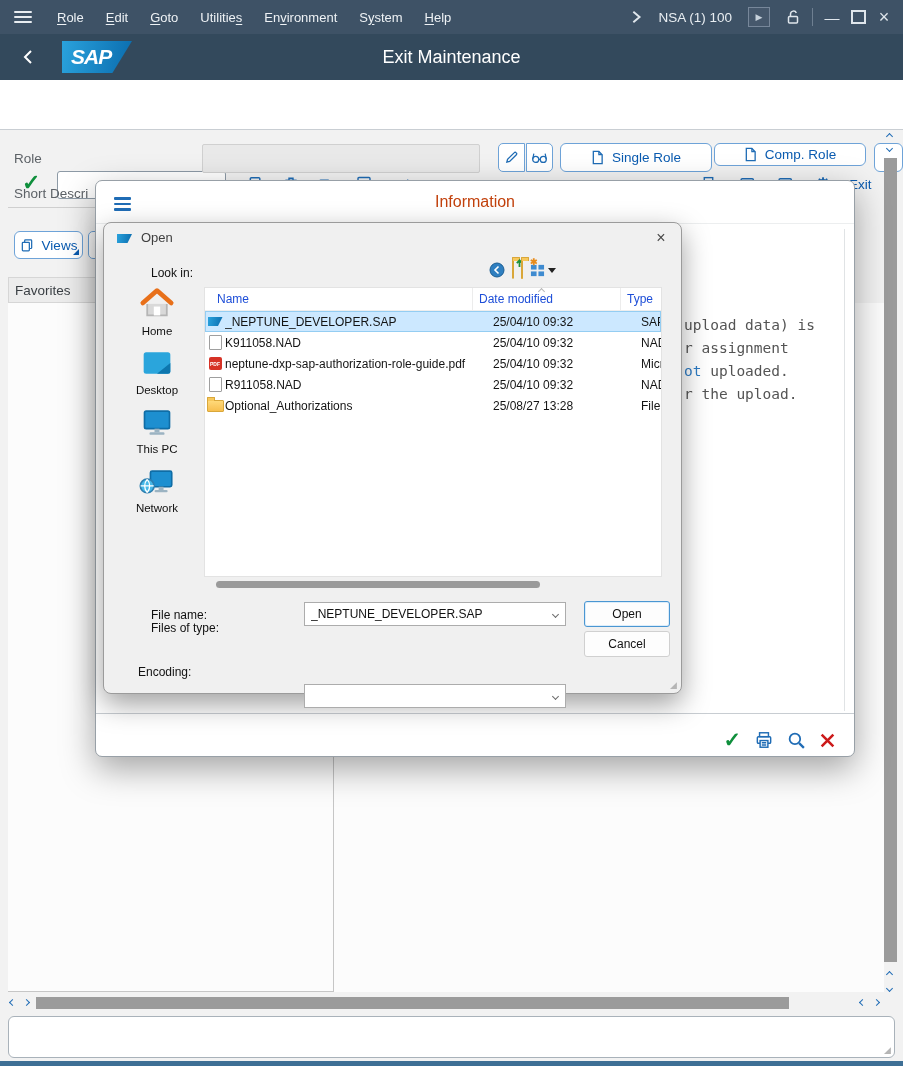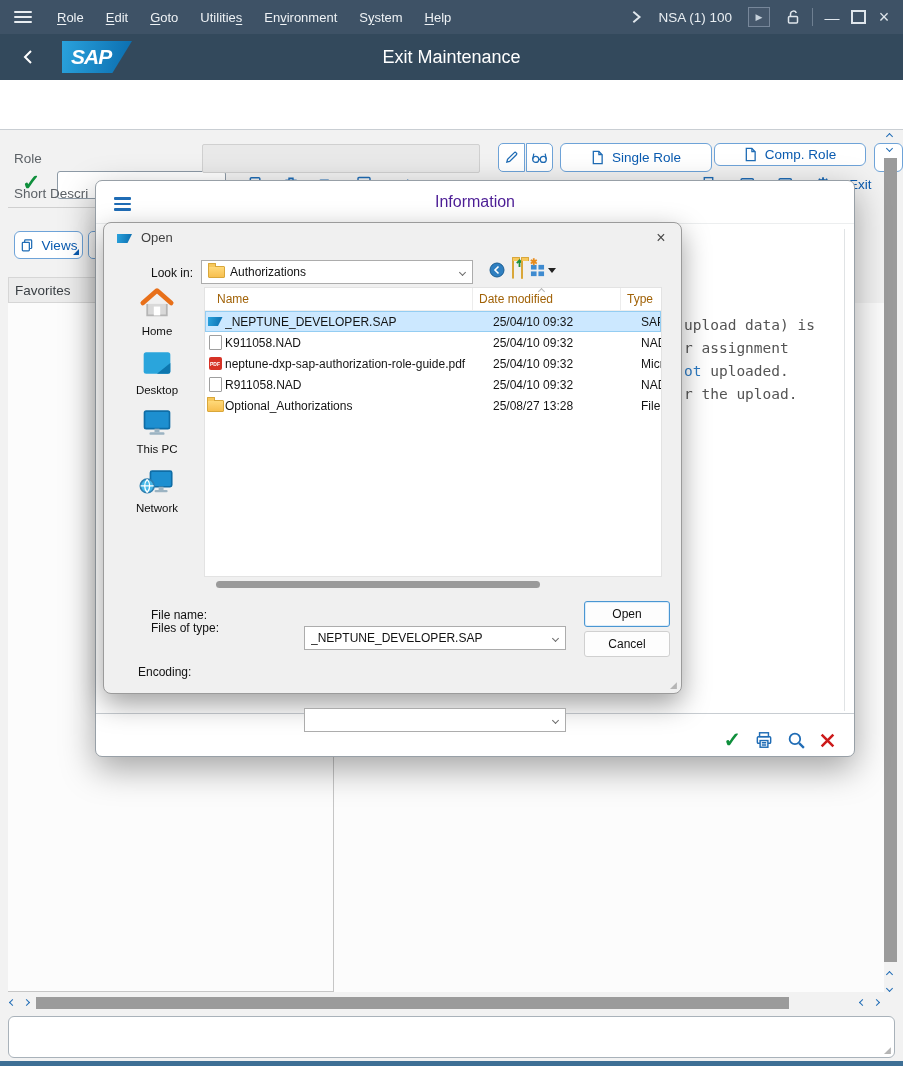--- a/index.html
+++ b/index.html
@@ -52,21 +52,21 @@
   .wcombo{background:#fff;border:1px solid #acacac;display:flex;align-items:center;font-size:12px;color:#111;
           padding:0 20px 0 6px;box-sizing:border-box;position:relative;}
   .wcombo .chev{position:absolute;right:7px;color:#6b6b6b;}
   .wlabel{font-size:12px;color:#111;}
   .wbtn{background:#fdfdfd;border:1px solid #d0d0d0;border-radius:3px;font-size:12px;color:#111;
         display:flex;align-items:center;justify-content:center;box-sizing:border-box;}
   .wbtn.def{border:1px solid #4a96d2;box-shadow:inset 0 0 0 1px #dcedfa;}
 
   
   #flist{position:absolute;left:100px;top:64px;width:458px;height:290px;background:#fff;border:1px solid #e3e3e3;box-sizing:border-box;}
-  .fhead{display:flex;height:22px;align-items:center;font-size:12px;color:#a16207;border-bottom:1px solid #eee;}
+  .fhead{display:flex;height:22px;align-items:center;font-size:12px;color:#1d4ed8;border-bottom:1px solid #eee;}
   .fhead>div{border-right:1px solid #ececec;height:100%;display:flex;align-items:center;padding-left:6px;box-sizing:border-box;}
   .frow{display:flex;height:21px;align-items:center;font-size:12px;color:#141414;box-sizing:border-box;}
   .frow.sel{background:#cce8ff;outline:1px solid #94cdf2;outline-offset:-1px;}
   .c-name{width:268px;} .c-date{width:148px;} .c-type{flex:1;}
   .fico{width:20px;display:flex;justify-content:center;align-items:center;flex:0 0 20px;}
 
   
   .i-folder{width:15px;height:10px;background:linear-gradient(#ffd979,#f7bf4f);border:1px solid #d9a73a;border-radius:1px;position:relative;}
   .i-folder:before{content:"";position:absolute;top:-4px;left:-1px;width:6px;height:3px;background:#f7c85c;border:1px solid #d9a73a;border-bottom:none;border-radius:1px 1px 0 0;}
   .i-sap{width:15px;height:9px;background:linear-gradient(100deg,#2aa2dc,#0a6cae);clip-path:polygon(0 0,100% 0,70% 100%,0 100%);}
@@ -267,21 +267,21 @@
   </div>
   <div class="abs" style="left:0;top:1061px;width:903px;height:5px;background:#3e6f95;"></div>
 
   <div id="infodlg" class="abs">
     <div class="hdr">
       <div id="infoburger" style="position:absolute;left:18px;top:13px;">
           <span></span>
           <span></span>
           <span></span>
         </div>
-      <div style="position:absolute;left:0;top:0;width:100%;height:42px;display:flex;align-items:center;justify-content:center;font-size:16px;color:#4c1d95;">Information</div>
+      <div style="position:absolute;left:0;top:0;width:100%;height:42px;display:flex;align-items:center;justify-content:center;font-size:16px;color:#c2410c;">Information</div>
     </div>
     <div class="abs" style="left:748px;top:48px;width:1px;height:482px;background:#e0e3e5;"></div>
     <div id="info-lines" class="abs" style="left:588px;top:133px;">
         <div class="infoline">upload data) is</div>
         <div class="infoline">r assignment</div>
         <div class="infoline"><span class="bl">ot</span> uploaded.</div>
         <div class="infoline">r the upload.</div>
       </div>
     <div class="abs" style="left:0;top:532px;width:100%;height:1px;background:#c8cdd2;"></div>
     <div class="abs flex" style="left:0;top:542px;width:740px;height:34px;justify-content:flex-end;gap:13px;">
@@ -302,25 +302,20 @@
     </div>
   </div>
 
   <div id="opendlg" class="abs">
 
     <div class="abs i-sap" style="left:13px;top:11px;"></div>
     <div class="abs" style="left:37px;top:7px;font-size:13px;color:#3f3f3f;">Open</div>
     <div class="abs" style="left:545px;top:4px;width:24px;height:22px;display:flex;align-items:center;justify-content:center;font-size:16px;color:#4a4a4a;">×</div>
 
     <div class="abs wlabel" style="left:47px;top:43px;">Look in:</div>
-    <div class="abs wcombo" style="left:97px;top:37px;width:272px;height:24px;gap:5px;">
-      <span class="i-folder"></span>
-      <span>Authorizations</span>
-      <span class="chev d sm"></span>
-    </div>
     <div class="abs flex" style="left:385px;top:38px;gap:7px;">
       <svg width="16" height="16" viewBox="0 0 16 16">
           <circle cx="8" cy="8" r="7" fill="#2f7fc0" stroke="#1b5e94"></circle>
           <path d="M9.5 4.5 L6 8 L9.5 11.5" fill="none" stroke="#fff" stroke-width="1.6"></path>
         </svg>
       <span style="position:relative;"><span class="i-folder"></span><svg width="9" height="9" viewBox="0 0 10 10" style="position:absolute;left:3px;top:-2px;">
             <path d="M5 9 V2 M2 4.5 L5 1.5 L8 4.5" fill="none" stroke="#1d8f3a" stroke-width="2"></path>
           </svg></span>
       <span style="position:relative;"><span class="i-folder" style="background:#fbbf4e;"></span><span style="position:absolute;left:9px;top:-4px;color:#e88b1a;font-size:9px;font-weight:bold;">✱</span></span>
       <span class="flex" style="gap:3px;">

